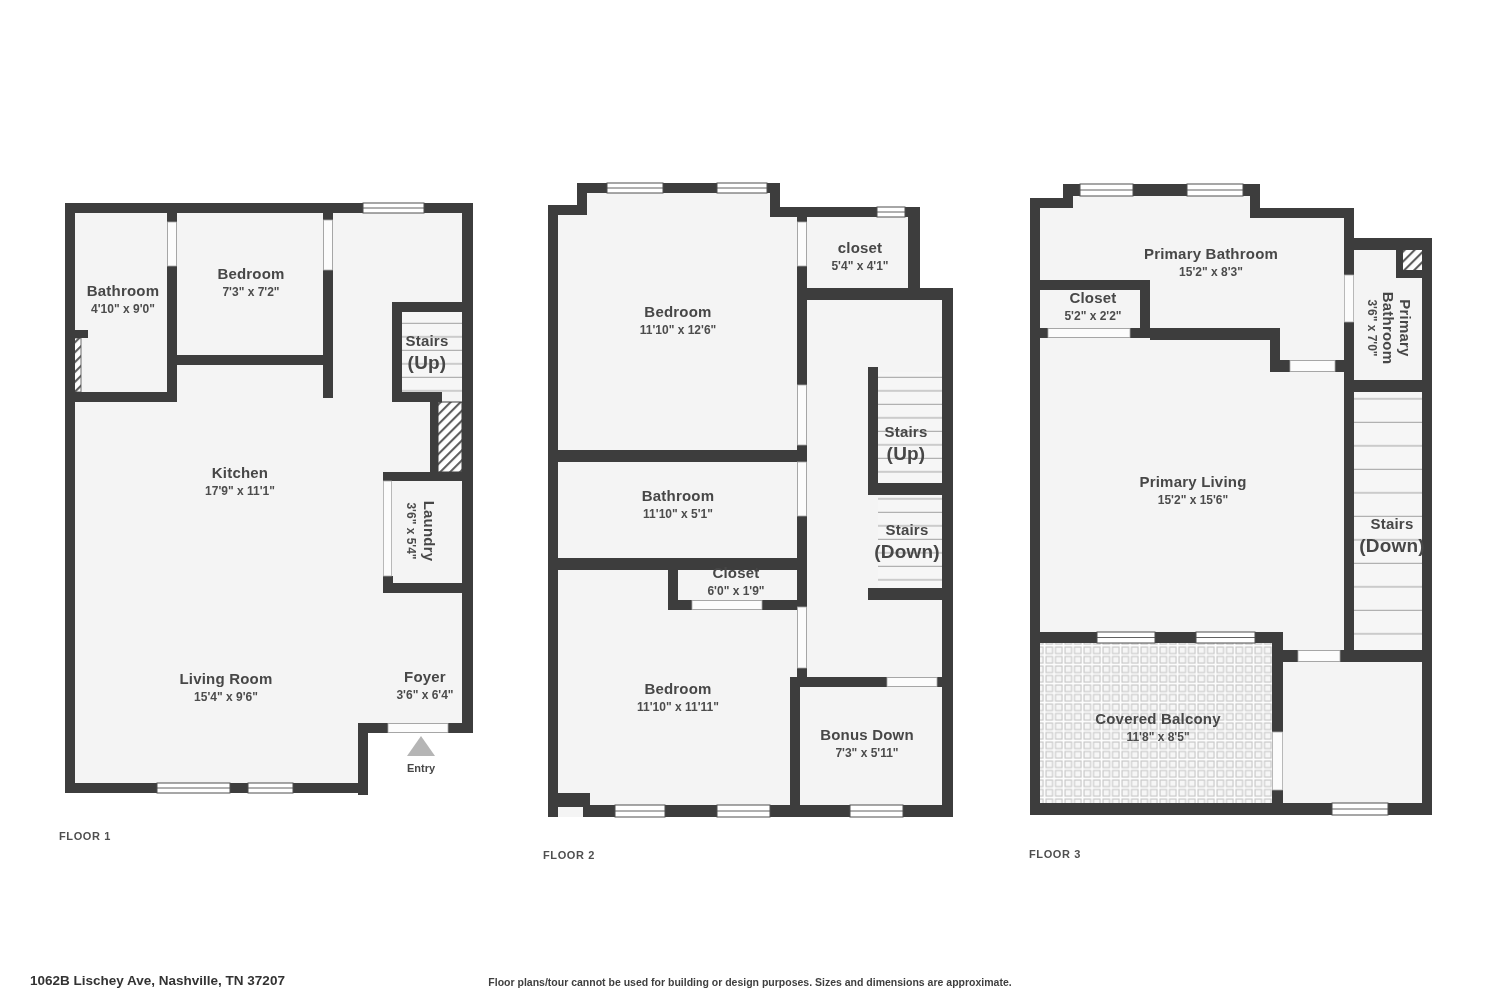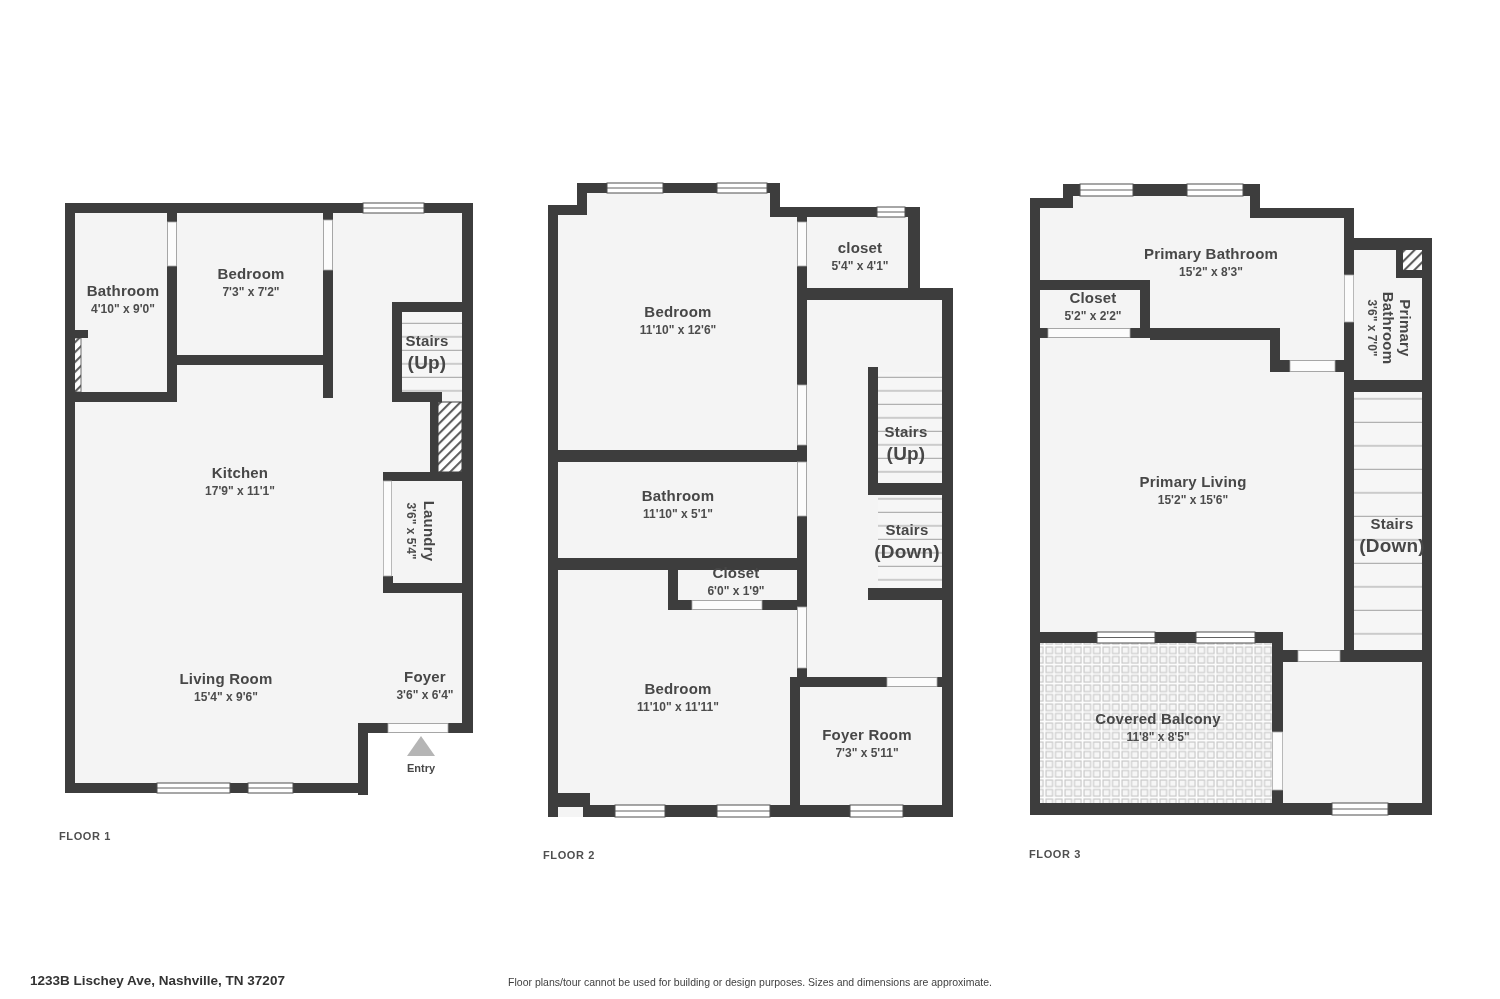--- a/index.html
+++ b/index.html
@@ -29,21 +29,21 @@
   }
   .floor-tag{
     position:absolute;font-size:11px;font-weight:bold;color:#4f4f4f;
     letter-spacing:0.6px;z-index:5;margin-top:21px;
   }
   .footer-address{
     position:absolute;left:30px;top:973px;font-size:13.5px;font-weight:bold;color:#333333;z-index:5;
   }
   .footer-disclaimer{
     position:absolute;left:750px;top:976px;transform:translate(-50%,0);
-    font-size:10.5px;font-weight:normal;color:#3f3f3f;z-index:5;
+    font-size:10.5px;font-weight:bold;color:#3f3f3f;z-index:5;
   }
 </style>
 </head>
 <body>
 
 <svg id="plan-svg" width="1500" height="999" viewBox="0 0 1500 999" xmlns="http://www.w3.org/2000/svg">
   <defs>
     <pattern id="treads14" width="300" height="13.5" patternUnits="userSpaceOnUse">
       <rect width="300" height="13.5" fill="#f6f6f6"></rect>
       <line x1="0" y1="13" x2="300" y2="13" stroke="#b0b0b0" stroke-width="1.4"></line>
@@ -262,21 +262,21 @@
 </div>
 <div class="room-label" style="left:736px;top:581px">
   <div class="rname">Closet</div>
   <div class="rdims">6'0" x 1'9"</div>
 </div>
 <div class="room-label" style="left:678px;top:697px">
   <div class="rname">Bedroom</div>
   <div class="rdims">11'10" x 11'11"</div>
 </div>
 <div class="room-label" style="left:867px;top:743px">
-  <div class="rname">Foyer Room</div>
+  <div class="rname">Bonus Down</div>
   <div class="rdims">7'3" x 5'11"</div>
 </div>
 <div class="floor-tag" style="left:543px;top:828px">FLOOR 2</div>
 
 <div class="room-label" style="left:1211px;top:262px">
   <div class="rname">Primary Bathroom</div>
   <div class="rdims">15'2" x 8'3"</div>
 </div>
 <div class="room-label" style="left:1093px;top:306px">
   <div class="rname">Closet</div>
@@ -293,14 +293,14 @@
 <div class="room-label stairs" style="left:1392px;top:536px">
   <div class="rname">Stairs</div>
   <div class="rdims">(Down)</div>
 </div>
 <div class="room-label" style="left:1158px;top:727px">
   <div class="rname">Covered Balcony</div>
   <div class="rdims">11'8" x 8'5"</div>
 </div>
 <div class="floor-tag" style="left:1029px;top:827px">FLOOR 3</div>
 
-<div class="footer-address">1233B Lischey Ave, Nashville, TN 37207</div>
+<div class="footer-address">1062B Lischey Ave, Nashville, TN 37207</div>
 <div class="footer-disclaimer">Floor plans/tour cannot be used for building or design purposes. Sizes and dimensions are approximate.</div>
 
 </body></html>

